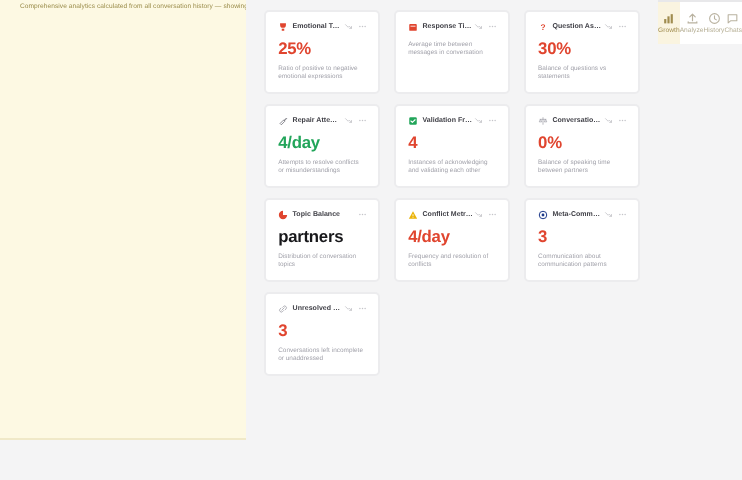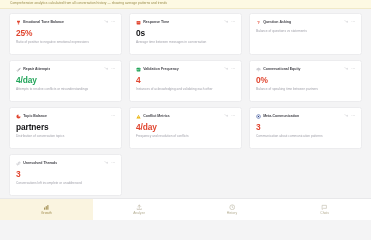--- a/index.html
+++ b/index.html
@@ -15,21 +15,21 @@
     background: #f4f4f5;
     color: #18181b;
     font-size: 4.2px;
     -webkit-font-smoothing: antialiased;
   }
 
   #app {
     width: 371px;
     height: 220px;
     display: flex;
-    flex-direction: column;
+    flex-direction: row;
     position: relative;
     background: #f4f4f5;
   }
 
   
   .banner {
     background: #fdf9e3;
     border-bottom: 0.5px solid #f0e9c8;
     color: #9a8c4a;
     font-size: 3.3px;
@@ -213,21 +213,20 @@
               <span class="trend"><svg viewBox="0 0 24 24" width="4.5" height="4.5" xmlns="http://www.w3.org/2000/svg">
                   <path d="M4 7l7 7 3-3 6 6M20 12v5h-5" fill="none" stroke="#c4c4c8" stroke-width="2.2" stroke-linecap="round" stroke-linejoin="round"></path>
                 </svg></span>
               <span class="menu-dots"><svg viewBox="0 0 24 24" width="4.5" height="4.5" xmlns="http://www.w3.org/2000/svg">
                   <circle cx="5" cy="12" r="2" fill="#c4c4c8"></circle>
                   <circle cx="12" cy="12" r="2" fill="#c4c4c8"></circle>
                   <circle cx="19" cy="12" r="2" fill="#c4c4c8"></circle>
                 </svg></span>
             </div>
           </div>
-          <div class="card-value v-dark">0s</div>
           <div class="card-desc">Average time between messages in conversation</div>
         </div>
         <div class="card">
           <div class="card-head">
             <div class="card-head-left">
               <span class="mini-icon"><svg viewBox="0 0 24 24" width="5" height="5" xmlns="http://www.w3.org/2000/svg">
                   <text x="12" y="19" font-size="20" font-family="sans-serif" font-weight="bold" text-anchor="middle" fill="#e0452f">?</text>
                 </svg></span>
               <span class="card-title">Question Asking</span>
             </div>
@@ -235,20 +234,21 @@
               <span class="trend"><svg viewBox="0 0 24 24" width="4.5" height="4.5" xmlns="http://www.w3.org/2000/svg">
                   <path d="M4 7l7 7 3-3 6 6M20 12v5h-5" fill="none" stroke="#c4c4c8" stroke-width="2.2" stroke-linecap="round" stroke-linejoin="round"></path>
                 </svg></span>
               <span class="menu-dots"><svg viewBox="0 0 24 24" width="4.5" height="4.5" xmlns="http://www.w3.org/2000/svg">
                   <circle cx="5" cy="12" r="2" fill="#c4c4c8"></circle>
                   <circle cx="12" cy="12" r="2" fill="#c4c4c8"></circle>
                   <circle cx="19" cy="12" r="2" fill="#c4c4c8"></circle>
                 </svg></span>
             </div>
           </div>
+          <div class="card-value v-red">30%</div>
           <div class="card-desc">Balance of questions vs statements</div>
         </div>
         <div class="card">
           <div class="card-head">
             <div class="card-head-left">
               <span class="mini-icon"><svg viewBox="0 0 24 24" width="5" height="5" xmlns="http://www.w3.org/2000/svg">
                   <path d="M20 5l-5 5 1 3-8 8-3-3 8-8 3 1 5-5-1-1z" fill="none" stroke="#71717a" stroke-width="2"></path>
                 </svg></span>
               <span class="card-title">Repair Attempts</span>
             </div>

